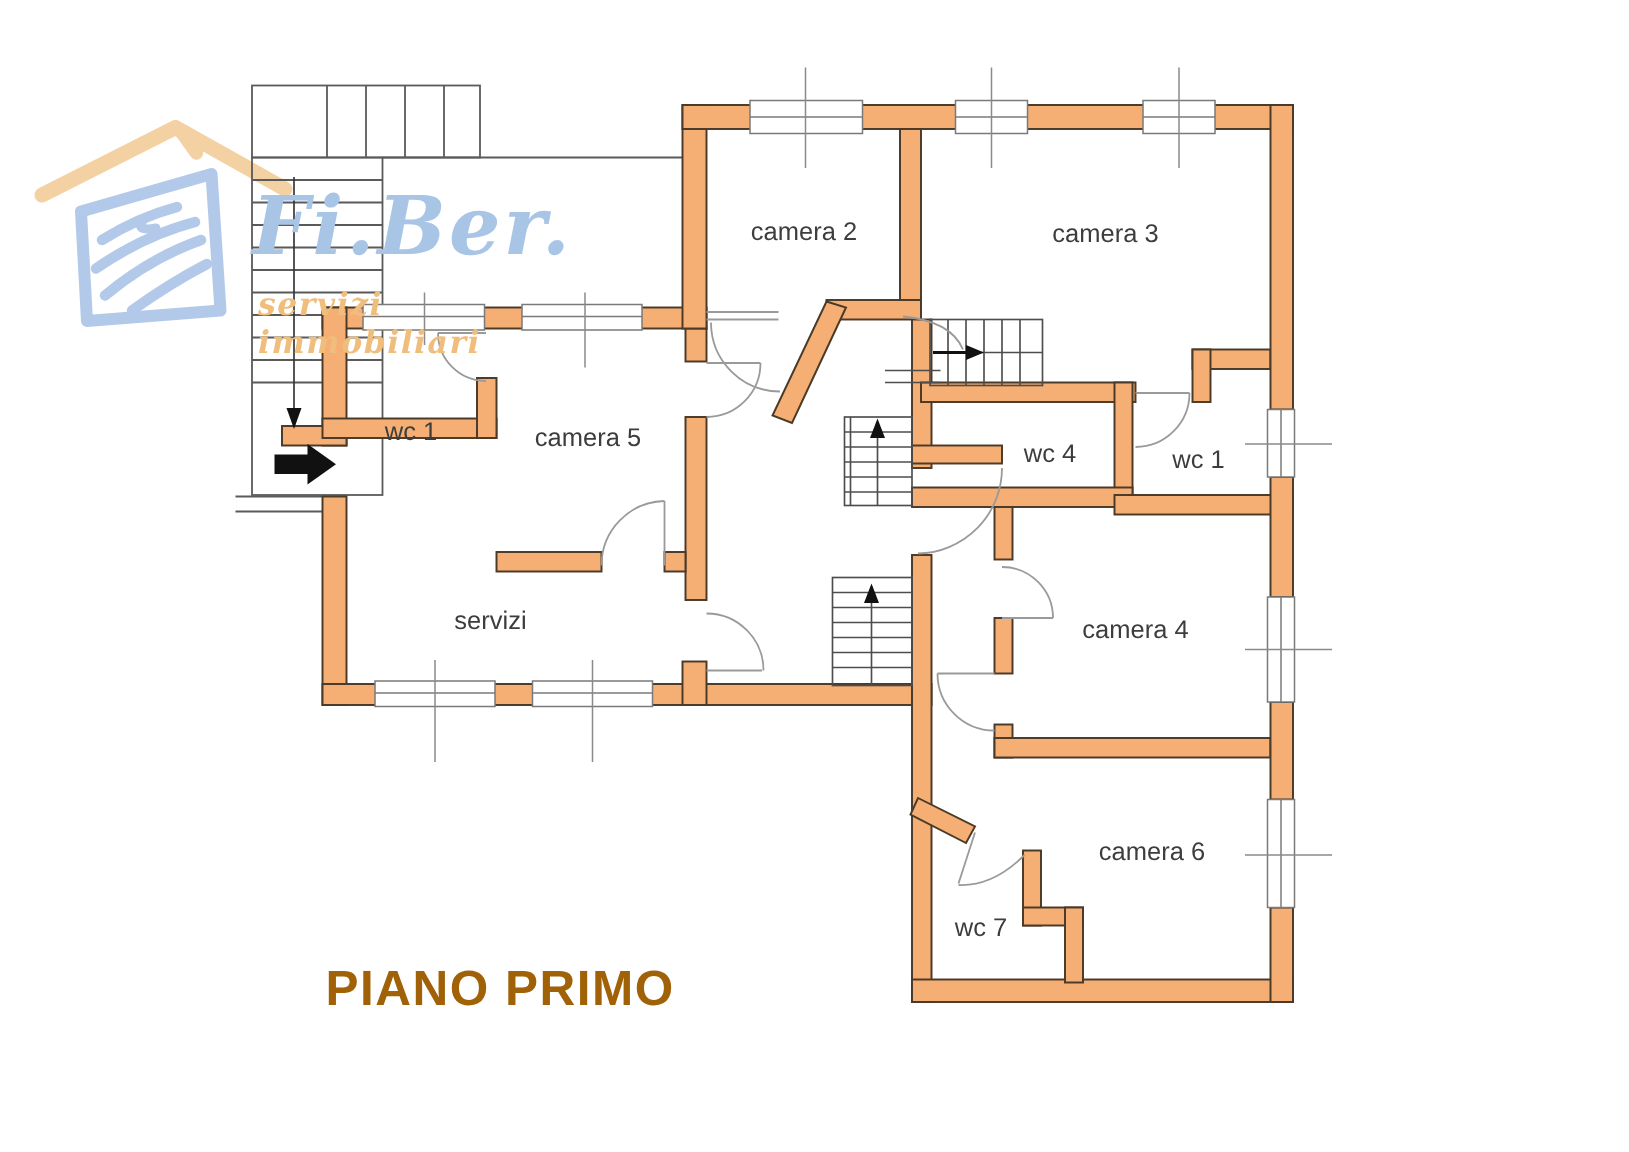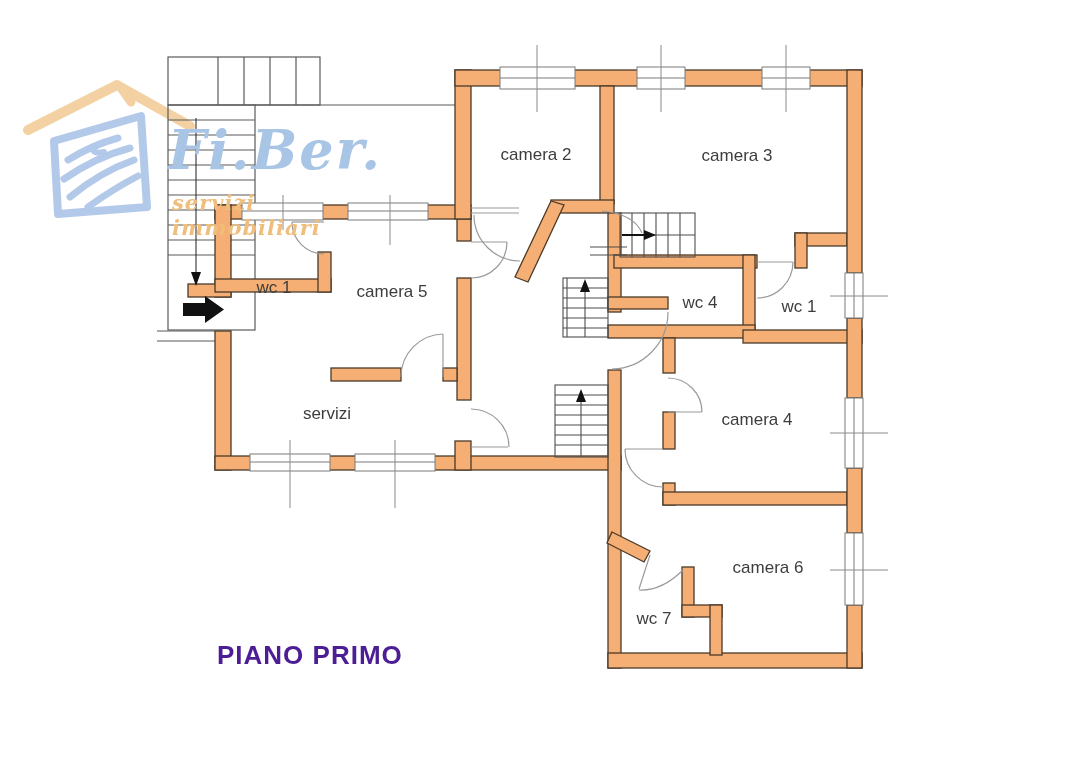--- a/index.html
+++ b/index.html
@@ -9,21 +9,21 @@
   }
   svg{position:absolute;left:0;top:0;}
   .labels{position:absolute;left:0;top:0;width:100%;height:100%;pointer-events:none;}
   .room-label{
     position:absolute;transform:translate(-50%,-50%);
     font-size:17px;color:#3d3d3d;white-space:nowrap;
     font-family:"Liberation Sans", sans-serif;
   }
   .floor-title{
     position:absolute;left:217px;top:640px;
-    font-size:26px;font-weight:bold;color:#4c1d95;letter-spacing:1px;
+    font-size:33px;font-weight:bold;color:#a16207;letter-spacing:1px;
     font-family:"Liberation Sans", sans-serif;
   }
   .logo-name{
     position:absolute;left:168px;top:118px;width:220px;
     font-family:"DejaVu Serif", serif;font-style:italic;font-weight:bold;
     font-size:54px;color:#a9c5e6;letter-spacing:2px;
   }
   .logo-tagline{
     position:absolute;left:172px;top:190px;width:220px;
     font-family:"DejaVu Serif", serif;font-style:italic;font-weight:bold;

